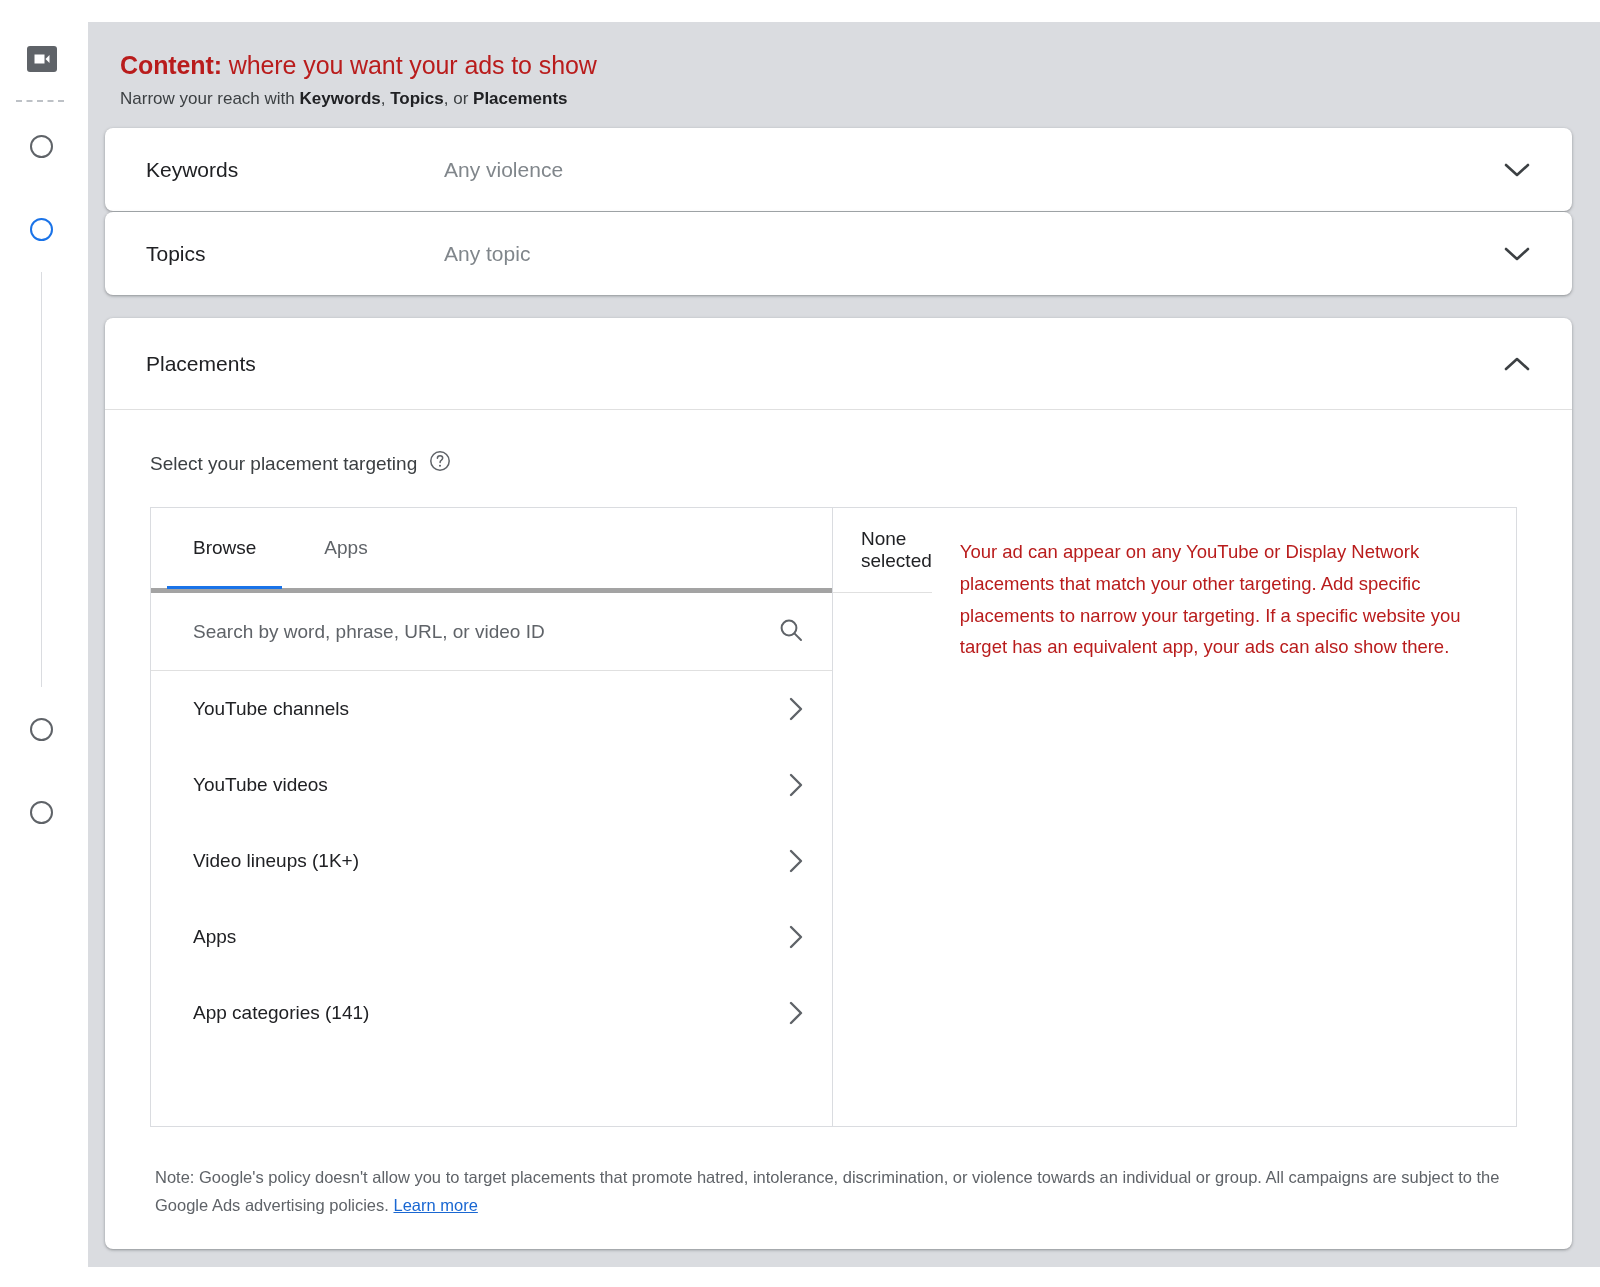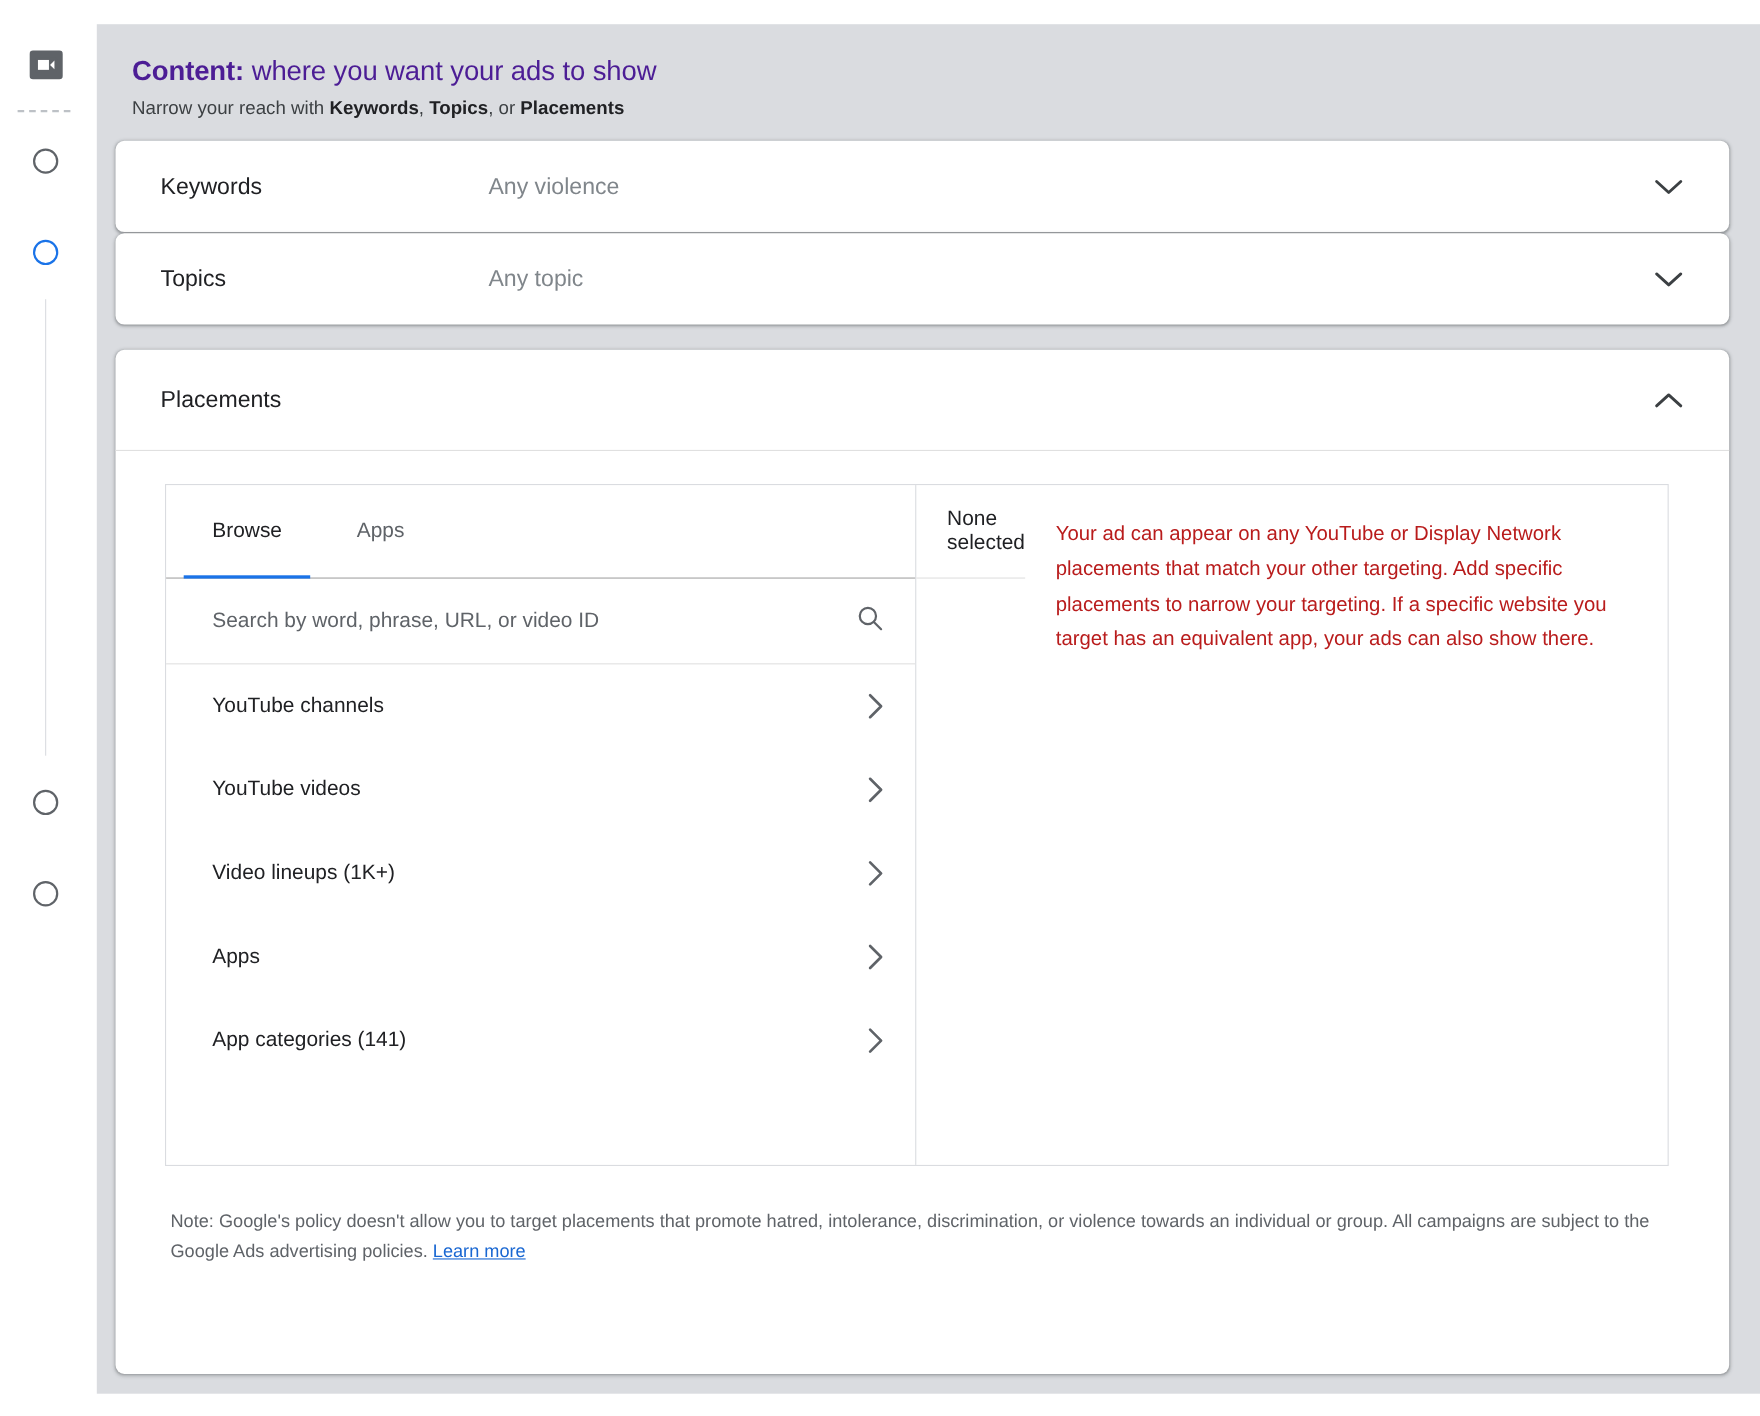--- a/index.html
+++ b/index.html
@@ -72,21 +72,21 @@
     padding: 0;
   }
 
   .section-head {
     position: absolute;
     left: 32px; top: 28px;
     width: 1200px;
   }
   .section-title {
     font-size: 25px;
-    color: #4c1d95;
+    color: #b91c1c;
     letter-spacing: -0.1px;
     line-height: 1.25;
   }
   .section-title b { font-weight: 700; }
   .section-sub {
     margin-top: 7px;
     font-size: 17px;
     color: #3c4043;
     line-height: 1.35;
   }
@@ -173,21 +173,21 @@
   .picker-left {
     width: 682px;
     border-right: 1px solid #dadce0;
     display: flex;
     flex-direction: column;
   }
   .tabs {
     display: flex;
     height: 85px;
     align-items: stretch;
-    border-bottom: 1px solid #a3a3a3;
+    border-bottom: 5px solid #a3a3a3;
     padding-left: 0;
   }
   .tab {
     position: relative;
     display: flex;
     align-items: center;
     font-size: 19px;
     color: #5f6368;
     padding: 0 26px;
     margin-left: 16px;
@@ -329,20 +329,30 @@
         <div class="placements-title">Placements</div>
         <div class="chev">
           <svg width="26" height="16" viewBox="0 0 26 16" aria-hidden="true">
             <path d="M2 13 L13 3 L24 13" fill="none" stroke="#3c4043" stroke-width="2.6" stroke-linecap="round" stroke-linejoin="round"></path>
           </svg>
         </div>
       </div>
 
       <div class="placements-body">
 
+        <div class="select-label">
+          <span>Select your placement targeting</span>
+          <span class="help-icon">
+            <svg width="22" height="22" viewBox="0 0 22 22" aria-hidden="true">
+              <circle cx="11" cy="11" r="9.2" fill="none" stroke="#5f6368" stroke-width="1.5"></circle>
+              <path d="M8.4 8.3c0-1.5 1.2-2.5 2.7-2.5s2.6 1 2.6 2.3c0 1.1-.6 1.6-1.5 2.2-.8.5-1.1 1-1.1 1.9v.4" fill="none" stroke="#5f6368" stroke-width="1.5" stroke-linecap="round"></path>
+              <circle cx="11" cy="15.8" r="1.05" fill="#5f6368"></circle>
+            </svg>
+          </span>
+        </div>
 
         <div class="picker">
 
           <div class="picker-left">
 
             <div class="tabs">
               <div class="tab active">
                 <span>Browse</span>
               </div>
               <div class="tab">

